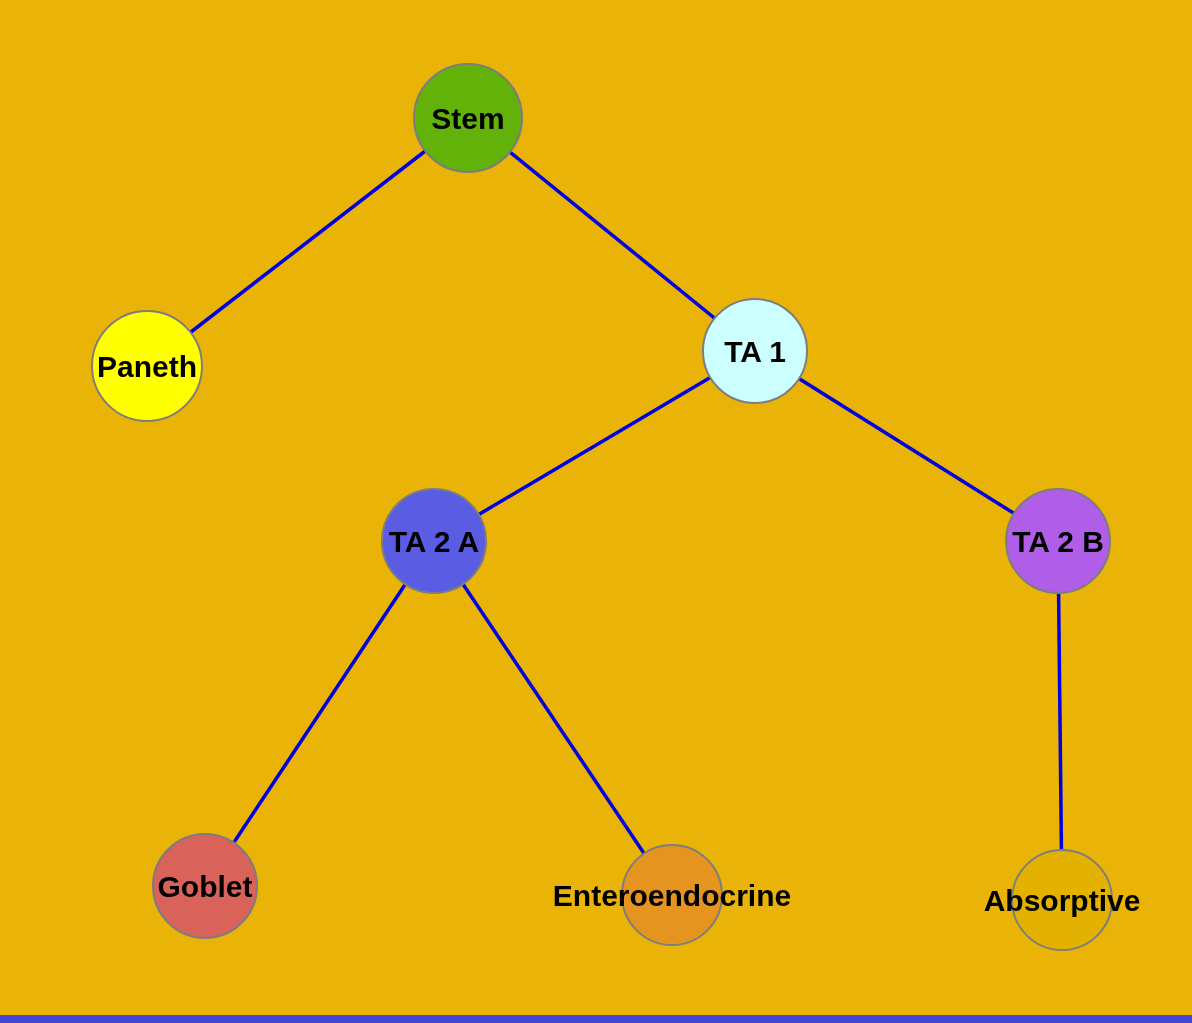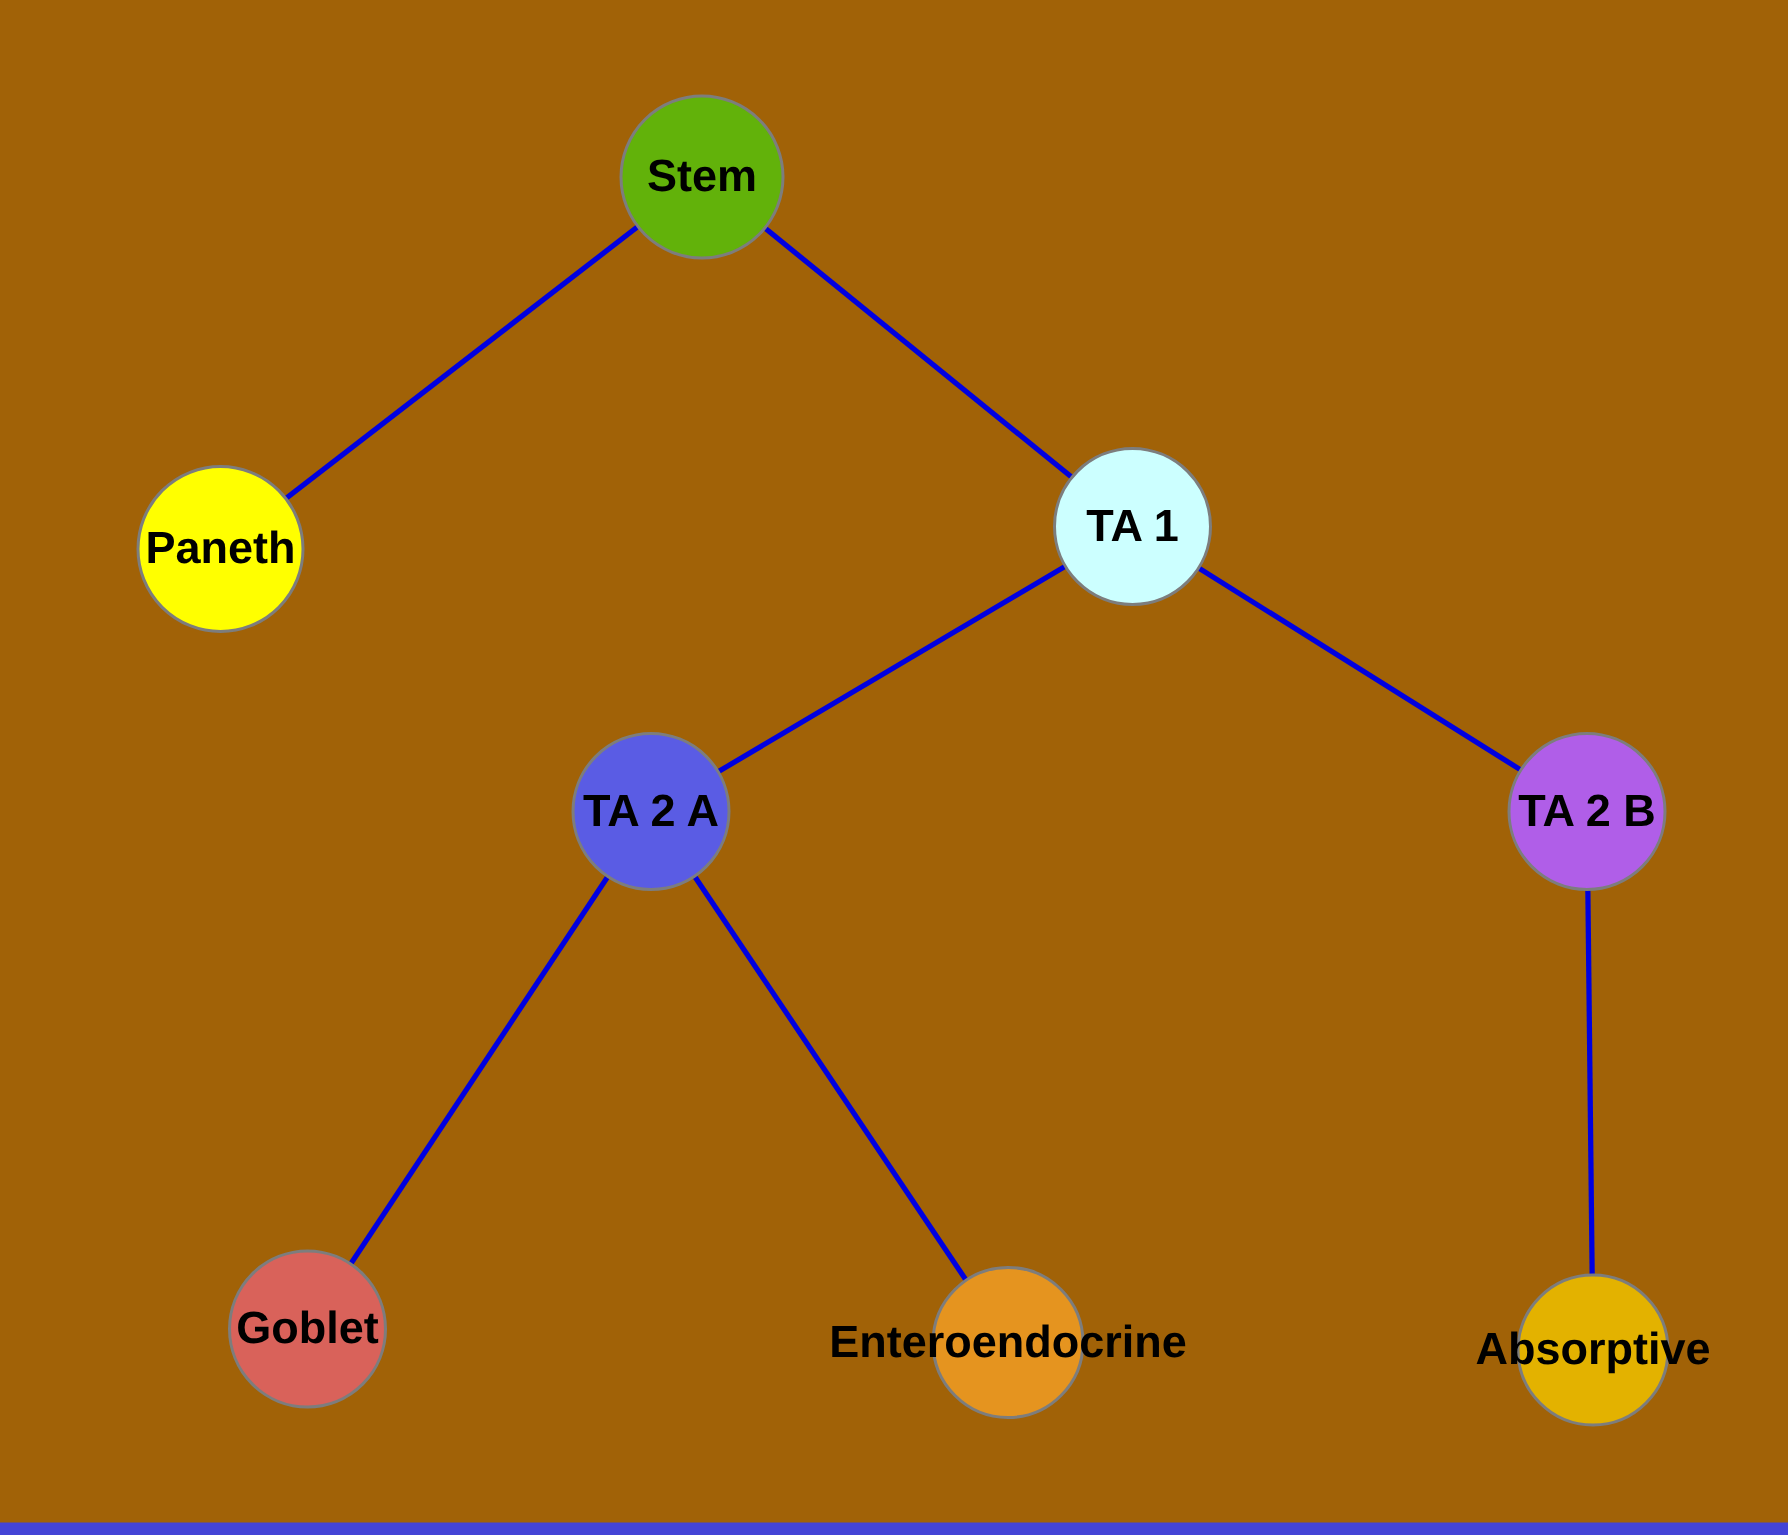--- a/index.html
+++ b/index.html
@@ -32,21 +32,21 @@
     position: absolute;
     left: 0;
     bottom: 0;
     width: 100%;
     height: 8px;
   }
 </style>
 </head>
 <body>
 
-<div class="stage" style="background: #a16207;">
+<div class="stage" style="background: #eab308;">
   <svg id="graph" class="graph" viewBox="0 0 1192 1023">
       <line x1="468" y1="118" x2="147" y2="366" stroke="#0000e0" stroke-width="3.5"></line>
       <line x1="468" y1="118" x2="755" y2="351" stroke="#0000e0" stroke-width="3.5"></line>
       <line x1="755" y1="351" x2="434" y2="541" stroke="#0000e0" stroke-width="3.5"></line>
       <line x1="755" y1="351" x2="1058" y2="541" stroke="#0000e0" stroke-width="3.5"></line>
       <line x1="434" y1="541" x2="205" y2="886" stroke="#0000e0" stroke-width="3.5"></line>
       <line x1="434" y1="541" x2="672" y2="895" stroke="#0000e0" stroke-width="3.5"></line>
       <line x1="1058" y1="541" x2="1062" y2="900" stroke="#0000e0" stroke-width="3.5"></line>
       <g>
         <circle cx="468" cy="118" r="54" fill="#62b20a" stroke="#7d7d7d" stroke-width="2"></circle>

